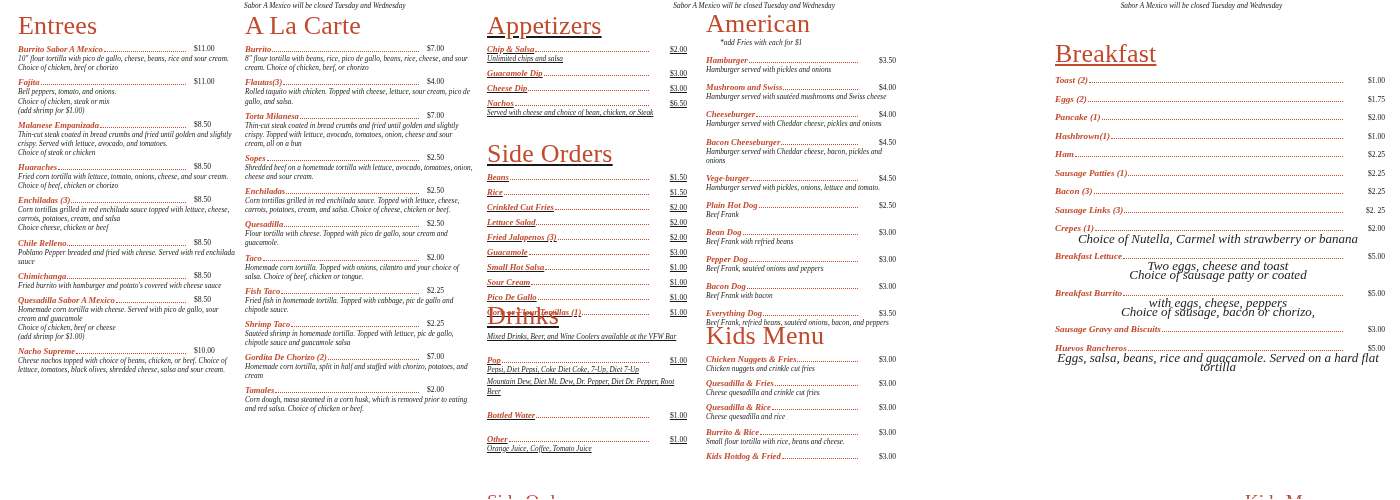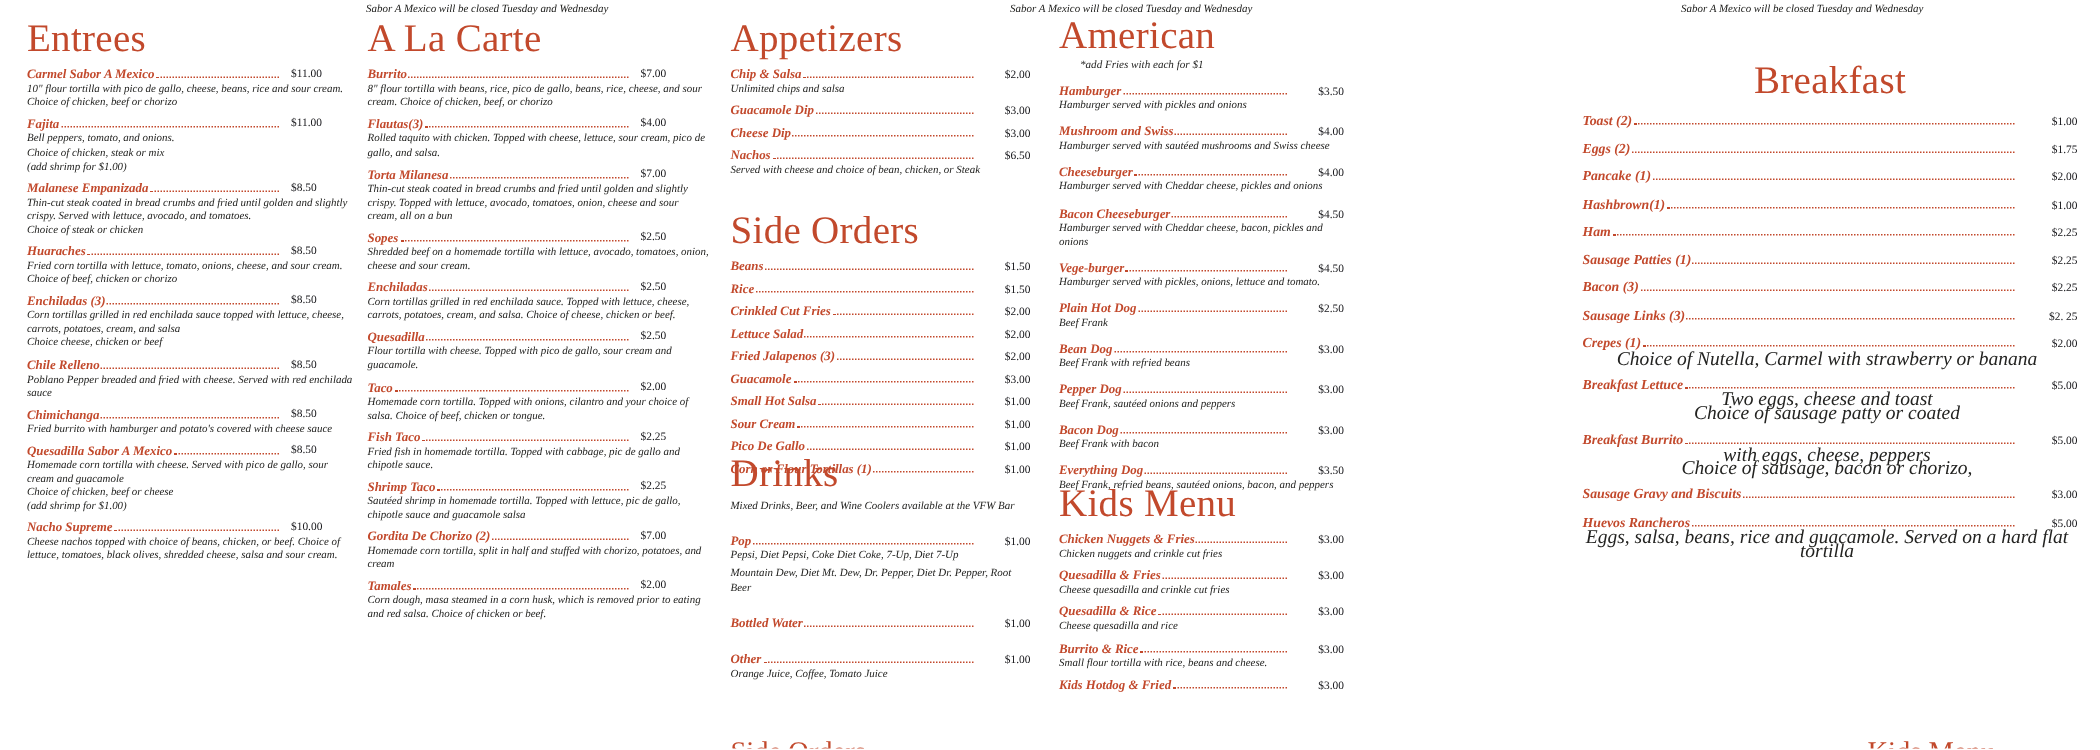--- a/index.html
+++ b/index.html
@@ -44,21 +44,21 @@
     top: 0; left: 0;
     width: 1400px;
     height: 500px;
   }
   .col {
     position: absolute;
     top: 0;
   }
   .col-entrees    { left: 18px;   width: 222px; }
   .col-alacarte   { left: 245px;  width: 232px; }
-  .col-apps       { left: 487px;  width: 200px; }
+  .col-apps       { left: 487px;  width: 200px; text-decoration: underline; }
   .col-american   { left: 706px;  width: 190px; }
   .col-breakfast  { left: 1055px; width: 330px; }
 
   
   .section-title {
     color: #c2492c;
     font-weight: normal;
     font-size: 26px;
     line-height: 1.05;
     letter-spacing: .2px;
@@ -177,21 +177,21 @@
 <div class="sheet">
 
   <div class="col col-entrees" style="top:12px;">
     <h1 class="section-title">Entrees</h1>
     <div class="gap-xs"></div>
     <div id="entrees-items">
     <div class="item">
       <div class="row2col">
         <div class="left">
           <div class="item-line">
-            <span class="item-name">Carmel Sabor A Mexico</span>
+            <span class="item-name">Burrito Sabor A Mexico</span>
             <span class="leader"></span>
           </div>
         </div>
         <div class="pricecol">$11.00</div>
       </div>
       <p class="desc">10" flour tortilla with pico de gallo, cheese, beans, rice and sour cream.  Choice of chicken, beef or chorizo</p>
     </div>
     <div class="gap-xs"></div>
 
     <div class="item">
@@ -841,21 +841,21 @@
         <span class="leader"></span>
         <span class="price">$3.00</span>
       </div>
 
     </div>
     <div class="gap-xs"></div>
   </div>
   </div>
 
   <div class="col col-breakfast" style="top:40px;">
-    <h1 class="section-title" style="text-align:center;">Breakfast</h1>
+    <h1 class="section-title" style="text-align:left;text-decoration:underline;">Breakfast</h1>
     <div class="gap-s"></div>
     <div id="breakfast-items">
     <div class="item">
       <div class="item-line">
         <span class="item-name">Toast (2)</span>
         <span class="leader"></span>
         <span class="price">$1.00</span>
       </div>
 
     </div>

